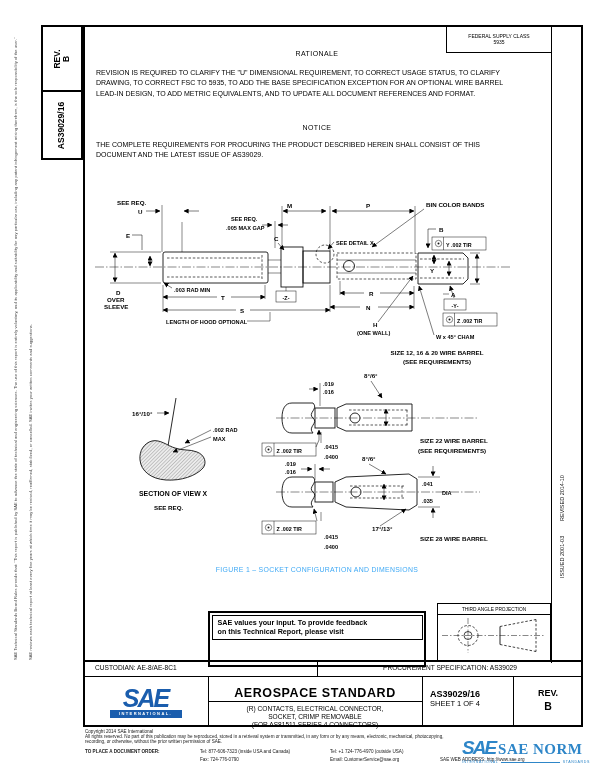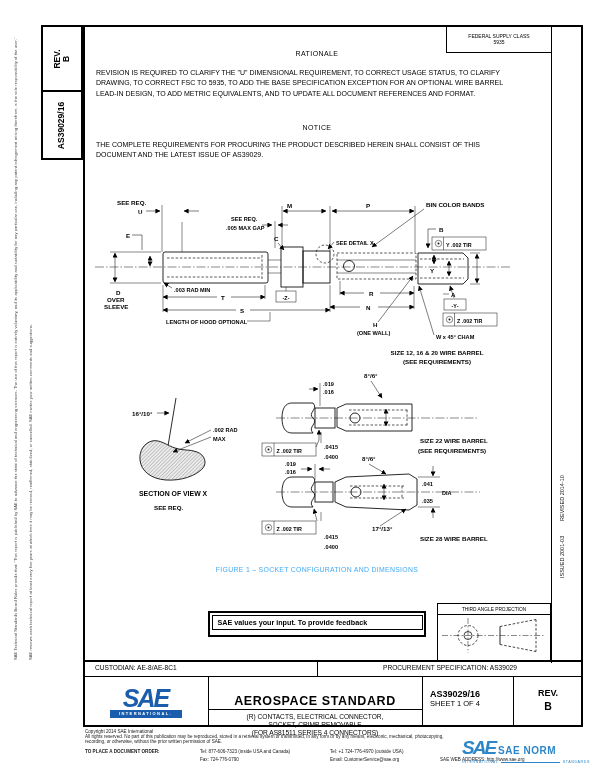--- a/index.html
+++ b/index.html
@@ -20,48 +20,48 @@
   .edge{font-size:5.5px;color:#111;}
   
   .fsc{left:446px;top:25px;width:105px;height:28px;border-left:1.5px solid #000;border-bottom:1.5px solid #000;
        box-sizing:border-box;display:flex;flex-direction:column;align-items:center;justify-content:center;
        font-size:5px;line-height:6px;text-align:center;}
   .secthead{width:468px;left:83px;text-align:center;font-size:7px;letter-spacing:0.4px;}
   .body-par{left:96px;width:424px;font-size:7px;line-height:10.3px;text-align:left;}
   
   .figcap{left:83px;top:566px;width:468px;text-align:center;font-size:6.9px;letter-spacing:0.3px;color:var(--figure_caption);}
   
-  .feedback{left:208px;top:611px;width:218px;height:26px;border:2.5px solid #000;box-sizing:border-box;}
+  .feedback{left:208px;top:611px;width:218px;height:56px;border:2.5px solid #000;box-sizing:border-box;}
   .feedback-in{margin:1.5px;border:1px solid #000;padding:2px 5px;font-size:7.2px;font-weight:bold;line-height:9.8px;}
   .feedback-in .url{color:var(--link);text-decoration:underline;}
   
   .proj{left:437px;top:603px;width:114px;height:58px;border:1.5px solid #000;box-sizing:border-box;}
   .proj-title{border-bottom:1px solid #000;font-size:4.8px;text-align:center;padding:3px 0 2px;}
   
   .tb-text{font-size:6.6px;}
   .tb-center{text-align:center;}
-  .as-title{font-size:12.5px;font-weight:bold;letter-spacing:0.6px;text-align:center;padding-top:18px;}
+  .as-title{font-size:12.5px;font-weight:bold;letter-spacing:0.6px;text-align:center;padding-top:10px;}
   .subtitle{font-size:6.6px;line-height:8.2px;text-align:center;padding-top:3px;}
   .docnum{font-size:9px;font-weight:bold;}
   .sheet{font-size:7.5px;}
   .revlab{font-size:9px;font-weight:bold;}
   .revval{font-size:10.5px;font-weight:bold;margin-top:2px;}
   
   .saelogo{display:flex;flex-direction:column;align-items:center;}
   .saelogo .sae{font-size:25px;font-weight:900;font-style:italic;color:var(--sae);letter-spacing:-2px;line-height:24px;}
   .saelogo .intl{width:72px;height:8px;background:var(--sae);color:#fff;font-size:4px;letter-spacing:1.4px;
                  text-align:center;line-height:8px;font-weight:bold;}
   
   .fine{font-size:4.6px;line-height:5px;color:var(--fineprint);white-space:nowrap;}
   .fineb{font-weight:bold;}
   
   .wm{left:462px;top:737px;width:128px;}
   .wm-row{display:flex;align-items:baseline;}
   .wm-logo{font-size:19px;font-weight:900;font-style:italic;color:var(--watermark);letter-spacing:-2px;margin-right:3px;}
-  .wm-name{font-size:10px;font-weight:900;color:var(--watermark);letter-spacing:0.5px;}
+  .wm-name{font-size:15px;font-weight:900;color:var(--watermark);letter-spacing:0.5px;font-family:Liberation Serif, serif;}
   .wm-sub{display:flex;align-items:center;color:var(--watermark);font-size:3.6px;letter-spacing:0.6px;margin-top:1px;}
   .wm-sub .ln{flex:1;border-top:0.8px solid var(--watermark);margin:0 3px;}
   
   svg text{font-family:"Liberation Sans",sans-serif;font-weight:bold;font-size:6.2px;fill:#000;}
   svg text.s{font-size:5.6px;}
   svg text.f{font-size:5.4px;}
   svg text.big{font-size:6.9px;}
   .ol{fill:none;stroke:#111;stroke-width:0.9;}
   .thin{fill:none;stroke:#111;stroke-width:0.5;}
   .dim{fill:none;stroke:#111;stroke-width:0.55;}
@@ -319,20 +319,21 @@
       <text x="139" y="496" class="big">SECTION OF VIEW X</text>
       <text x="154" y="510">SEE REQ.</text>
     </g>
   </svg>
 
   <div class="abs figcap">FIGURE 1 – SOCKET CONFIGURATION AND DIMENSIONS</div>
 
   <div class="abs feedback">
     <div class="feedback-in">
       <div>SAE values your input. To provide feedback</div>
+      <div>on this Technical Report, please visit</div>
     </div>
   </div>
 
   <div class="abs proj">
     <div class="proj-title">THIRD ANGLE PROJECTION</div>
     <svg width="111" height="41" viewBox="0 0 111 41">
       <path d="M4 20.5 H107" fill="none" stroke="#111" stroke-width="0.5" stroke-dasharray="6 2 1.5 2"></path>
       <path d="M30 3 V38" fill="none" stroke="#111" stroke-width="0.5" stroke-dasharray="6 2 1.5 2"></path>
       <circle cx="30" cy="20.5" r="10" fill="none" stroke="#111" stroke-width="0.8" stroke-dasharray="2.5 1.8"></circle>
       <circle cx="30" cy="20.5" r="4" fill="none" stroke="#111" stroke-width="0.8"></circle>

